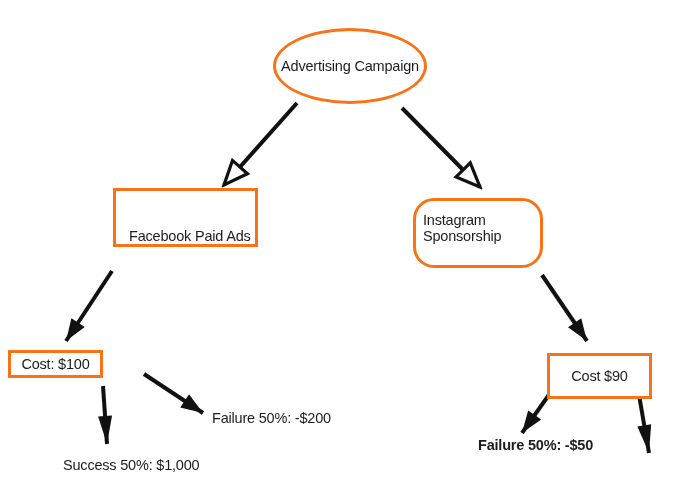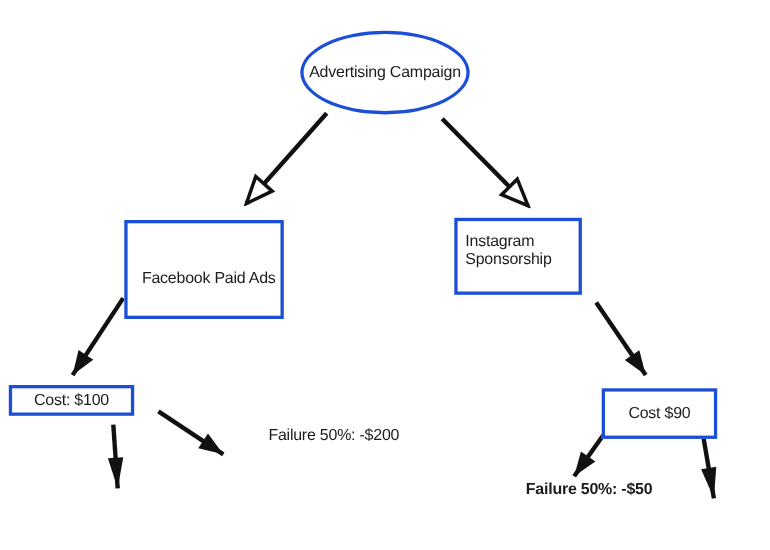--- a/index.html
+++ b/index.html
@@ -21,73 +21,74 @@
   .arrow-layer {
     position: absolute;
     left: 0;
     top: 0;
     width: 700px;
     height: 500px;
   }
   .node {
     position: absolute;
     box-sizing: border-box;
-    border: 3px solid #1d4ed8;
+    border: 3px solid #f97316;
     background: #ffffff;
     display: flex;
   }
   .ellipse {
     left: 273px;
     top: 28px;
     width: 154px;
     height: 76px;
     border-radius: 50%;
     border-width: 3px;
     align-items: center;
     justify-content: center;
     text-align: center;
   }
   .box-facebook {
     left: 113px;
-    top: 200px;
+    top: 188px;
     width: 145px;
-    height: 90px;
-    align-items: center;
+    height: 59px;
+    align-items: flex-end;
     padding: 15px 4px 0 13px;
   }
   .box-instagram {
     left: 413px;
     top: 198px;
-    width: 116px;
+    width: 130px;
     height: 70px;
     align-items: flex-start;
     padding: 11px 2px 0 7px;
+    border-radius: 21px;
   }
   .box-cost-left {
     left: 8px;
     top: 350px;
-    width: 114px;
+    width: 95px;
     height: 28px;
     align-items: center;
     justify-content: center;
   }
   .box-cost-right {
     left: 547px;
     top: 353px;
     width: 105px;
     height: 46px;
     align-items: center;
     justify-content: center;
   }
   .leaf {
     position: absolute;
     white-space: nowrap;
   }
   .leaf-success-left  { left: 63px;  top: 457px; }
-  .leaf-failure-left  { left: 212px; top: 388px; margin-left: 32px; }
+  .leaf-failure-left  { left: 212px; top: 410px; }
   .leaf-failure-right { left: 478px; top: 437px; font-weight: bold; }
   .leaf-success-right { left: 567px; top: 461px; }
 </style>
 </head>
 <body>
 
 <div class="stage">
 
   <svg class="arrow-layer" width="700" height="500" viewBox="0 0 700 500" xmlns="http://www.w3.org/2000/svg">
     <defs>
@@ -125,19 +126,20 @@
   </div>
 
   <div class="node box-cost-left">
     <span>Cost: $100</span>
   </div>
 
   <div class="node box-cost-right">
     <span>Cost $90</span>
   </div>
 
+  <div class="leaf leaf-success-left">Success 50%: $1,000</div>
 
   <div class="leaf leaf-failure-left">Failure 50%: -$200</div>
 
   <div class="leaf leaf-failure-right">Failure 50%: -$50</div>
 
 
 </div>
 
 </body></html>

